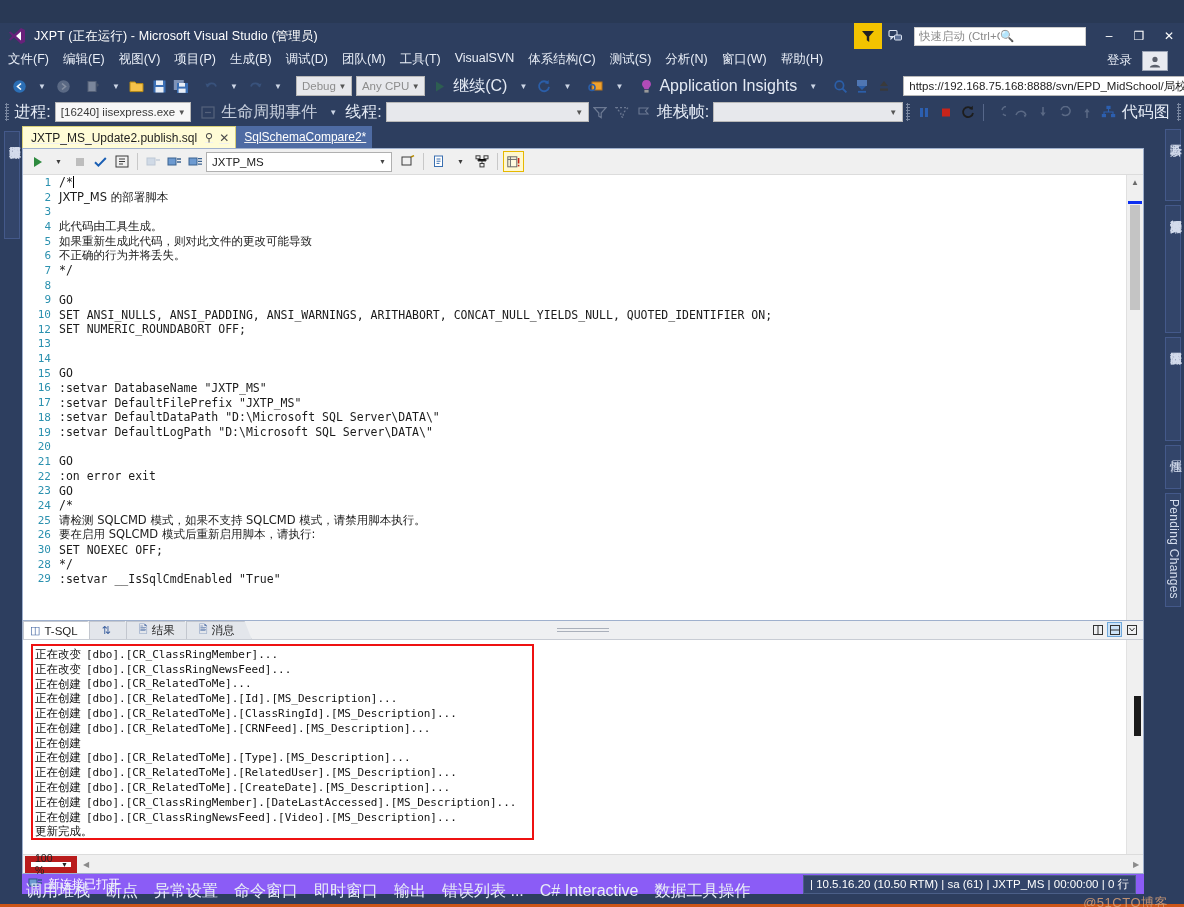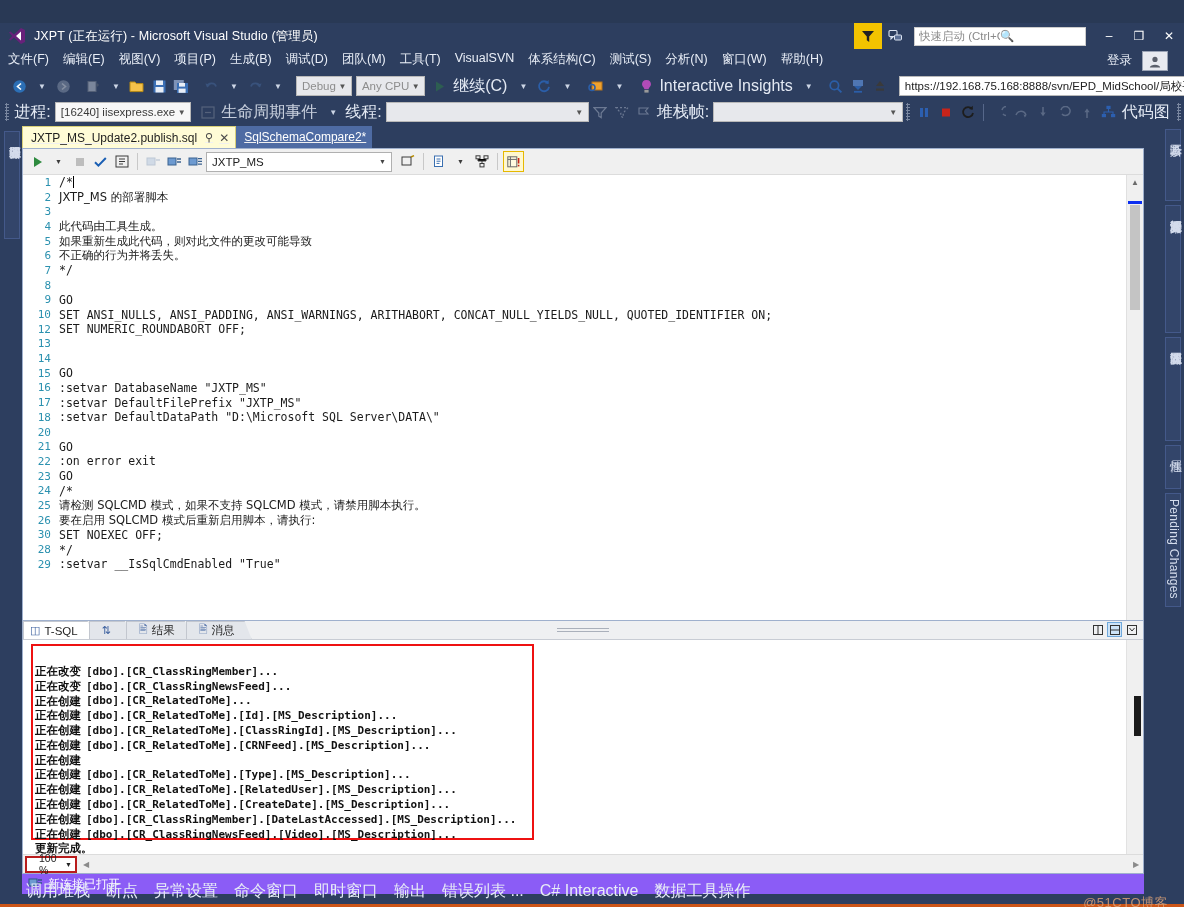--- a/index.html
+++ b/index.html
@@ -81,40 +81,40 @@
   .ct { color:#1a1a1a; white-space:pre; }
   .ct.cn { font-family:"DejaVu Sans","Liberation Sans",sans-serif; font-size:11.5px; }
   .caretbar { display:inline-block; width:1px; height:12px; background:#000; vertical-align:-2px; }
 
   .vscroll { position:absolute; right:0; top:0; bottom:0; width:17px; background:#f0f0f0; border-left:1px solid #e0e0e0; }
   .vscroll .up { height:14px; display:flex; align-items:center; justify-content:center; font-size:8px; color:#6b6b6b; }
   .vscroll .thumb { position:absolute; left:3px; right:3px; top:30px; height:105px; background:#c4c4c4; }
   .vscroll .mark { position:absolute; left:1px; right:1px; top:26px; height:3px; background:#0b2ef0; }
 
   .hstatus { height:19px; background:#f0f0f0; border-top:1px solid #dcdcdc; display:flex; align-items:center; }
-  .zoombox { width:52px; height:17px; margin-left:2px; background:#fff; border:2px solid #b91c1c; display:flex; align-items:center; padding-left:12px; font-size:10.5px; color:#222; }
+  .zoombox { width:52px; height:17px; margin-left:2px; background:#fff; border:6px solid #b91c1c; display:flex; align-items:center; padding-left:4px; font-size:10.5px; color:#222; }
   .zoombox .cb { margin-left:auto; margin-right:3px; font-size:7px; }
   .hscroll { flex:1; height:17px; background:#f0f0f0; display:flex; align-items:center; margin-left:2px; }
   .hsarrow { width:14px; text-align:center; font-size:8px; color:#8a8a8a; }
 
   
   .outpane { position:absolute; left:0; right:0; bottom:0; height:254px; background:#fff; border:1px solid #9fb0cd; display:flex; flex-direction:column; }
   .out-tabs { height:19px; background:#eff0f2; display:flex; align-items:flex-end; position:relative; border-bottom:1px solid #c8ccd4; }
   .otab { height:18px; display:flex; align-items:center; padding:0 10px 0 6px; font-size:11.5px; color:#1e1e1e;
           background:#e3e6eb; border:1px solid #c3c7cf; border-bottom:none; margin-right:-6px;
           clip-path: polygon(0 0, calc(100% - 7px) 0, 100% 100%, 0 100%); }
   .otab.active { background:#ffffff; }
   .otab .oi { margin-right:4px; font-size:11px; color:#3a5f9e; }
   .out-tools { position:absolute; right:4px; top:1px; display:flex; align-items:center; gap:2px; }
   .ot-btn { width:15px; height:15px; border:1px solid transparent; display:flex; align-items:center; justify-content:center; font-size:9px; color:#333; }
   .ot-btn.on { background:#cde3f7; border-color:#6fa8dc; }
 
   .out-body { flex:1; position:relative; background:#fff; overflow:hidden; }
   .redbox { position:absolute; left:8px; top:4px; width:503px; height:196px; border:2px solid #ee1111; }
-  .out-lines { position:absolute; left:12px; top:24px; right:20px;font-weight:bold; }
+  .out-lines { position:absolute; left:12px; top:7px; right:20px; }
   .oline { height:14.8px; display:flex; align-items:center; font-size:11.5px; white-space:nowrap; }
   .oline .k { font-family:"DejaVu Sans","Liberation Sans",sans-serif; color:#111; margin-right:5px; }
   .oline .v { font-family:"DejaVu Sans Mono","Liberation Mono",monospace; color:#111; font-size:11px; }
   .out-vscroll { position:absolute; right:0; top:0; bottom:0; width:17px; background:#f0f0f0; border-left:1px solid #e2e2e2; }
   .out-vscroll .mini { position:absolute; right:2px; top:56px; width:7px; height:40px; background:#1a1a1a; }
 
   .out-status { height:19px; background:#f0f0f0; border-top:1px solid #dcdcdc; display:flex; align-items:center; }
   .conn-row { height:20px; background:#8b5cf6; display:flex; align-items:center; padding-left:6px; font-size:12px; color:#ffffff; }
   .conn-row .ci { margin-right:5px; }
   .conn-right { margin-left:auto; margin-right:8px; border:1px solid #4b5f88; background:#33456a; padding:1px 6px; font-size:11.5px; color:#fff; }
@@ -296,21 +296,21 @@
     <div class="tb-btn">
         <span class="caret">▼</span>
       </div>
     <div class="grip"></div>
     <div class="tb-btn">
       <svg width="13" height="15" viewBox="0 0 13 15">
           <path d="M6.5 1 C9.6 1 11 3.2 11 5.2 C11 7.5 8.6 8.4 8.6 10.3 H4.4 C4.4 8.4 2 7.5 2 5.2 C2 3.2 3.4 1 6.5 1Z" fill="#b24bb8"></path>
           <rect x="4.4" y="11" width="4.2" height="2.6" fill="#9a9a9a"></rect>
         </svg>
     </div>
-    <div class="tb-label">Interactive Insights</div>
+    <div class="tb-label">Application Insights</div>
     <div class="tb-btn">
         <span class="caret">▼</span>
       </div>
     <div class="grip"></div>
     <div class="tb-btn">
       <svg width="15" height="15" viewBox="0 0 15 15">
           <circle cx="6.4" cy="6.4" r="4.2" fill="none" stroke="#2b5ea8" stroke-width="1.7"></circle>
           <path d="M9.6 9.6 L13.4 13.4" stroke="#2b5ea8" stroke-width="2"></path>
         </svg>
     </div>
@@ -620,20 +620,24 @@
             </div>
             <div class="codeline">
               <span class="ln">17</span>
               <span class="ct">:setvar DefaultFilePrefix "JXTP_MS"</span>
             </div>
             <div class="codeline">
               <span class="ln">18</span>
               <span class="ct">:setvar DefaultDataPath "D:\Microsoft SQL Server\DATA\"</span>
             </div>
             <div class="codeline">
+              <span class="ln">19</span>
+              <span class="ct">:setvar DefaultLogPath "D:\Microsoft SQL Server\DATA\"</span>
+            </div>
+            <div class="codeline">
               <span class="ln">20</span>
               <span class="ct"></span>
             </div>
             <div class="codeline">
               <span class="ln">21</span>
               <span class="ct">GO</span>
             </div>
             <div class="codeline">
               <span class="ln">22</span>
               <span class="ct">:on error exit</span>
@@ -804,20 +808,27 @@
   </div>
 
   <div class="conn-row" style="position:absolute;left:22px;right:40px;bottom:36px;">
     <span class="ci">
       <svg width="15" height="13" viewBox="0 0 15 13">
           <rect x="1" y="3" width="8" height="7" fill="#6d9ad0" stroke="#2f5786"></rect>
           <path d="M10 4 h4 M10 7 h4" stroke="#2f5786" stroke-width="1.3"></path>
         </svg>
     </span>
     <span>新连接已打开</span>
+    <span class="conn-right">
+      | <span>10.5.16.20 (10.50 RTM)</span>
+      | <span>sa (61)</span>
+      | <span>JXTP_MS</span>
+      | <span>00:00:00</span>
+      | <span>0 行</span>
+    </span>
   </div>
 
   <div class="bottom-tabs">
     <div class="btab">调用堆栈</div>
     <div class="btab">断点</div>
     <div class="btab">异常设置</div>
     <div class="btab">命令窗口</div>
     <div class="btab">即时窗口</div>
     <div class="btab">输出</div>
     <div class="btab">错误列表 ...</div>

